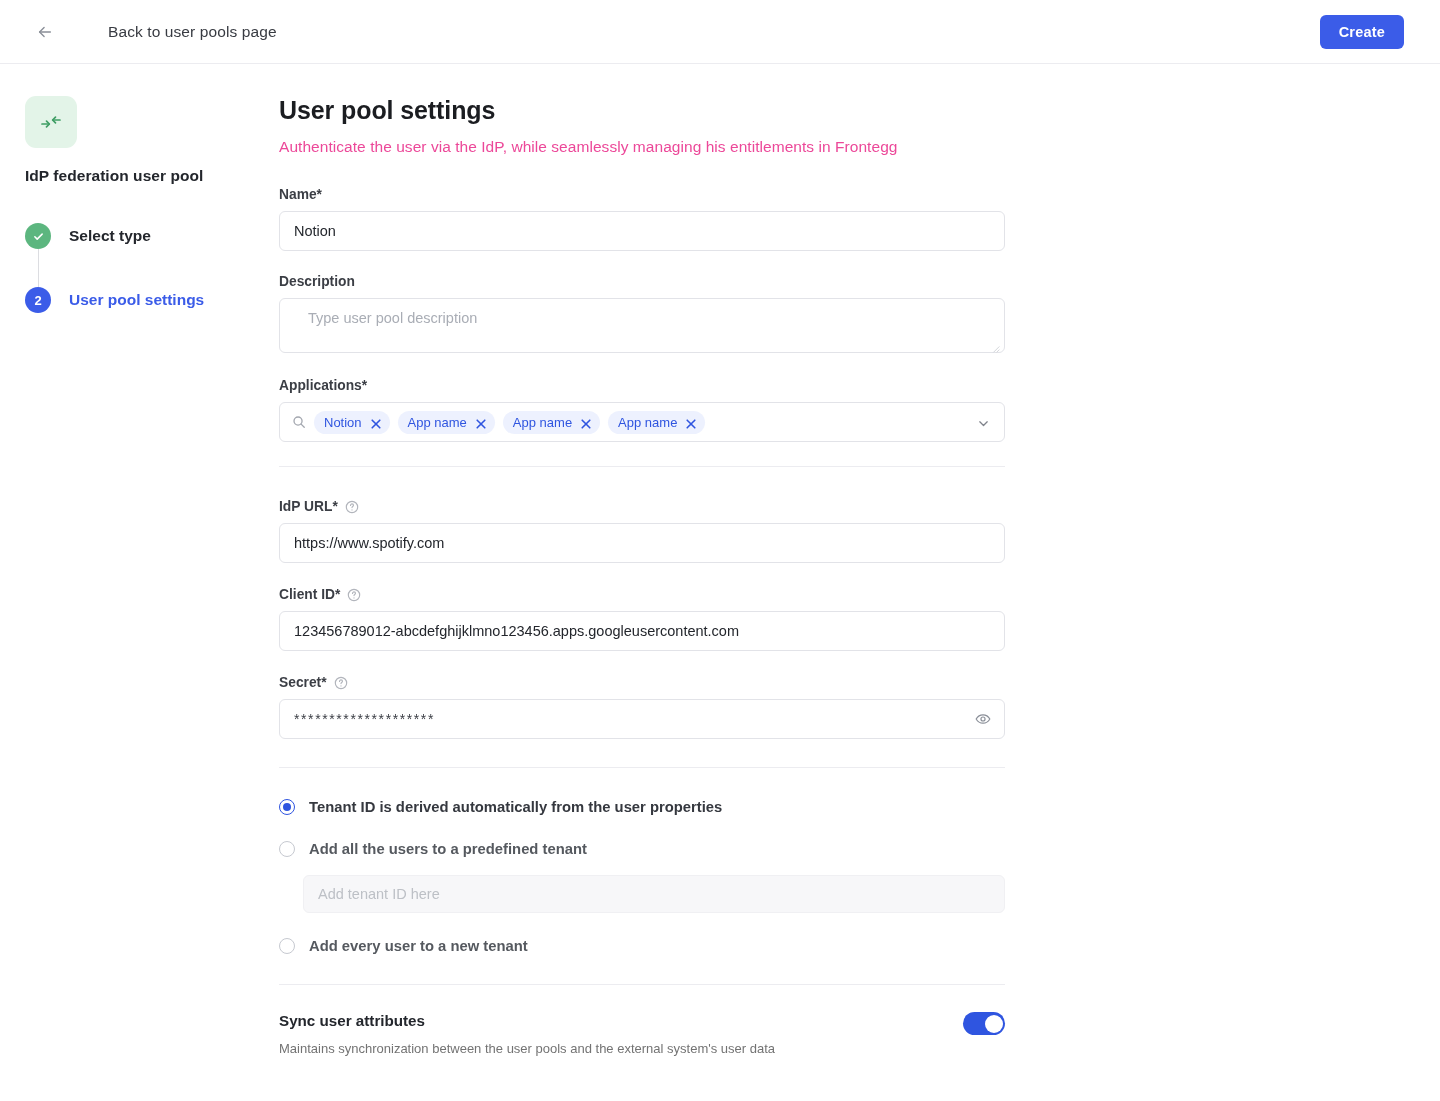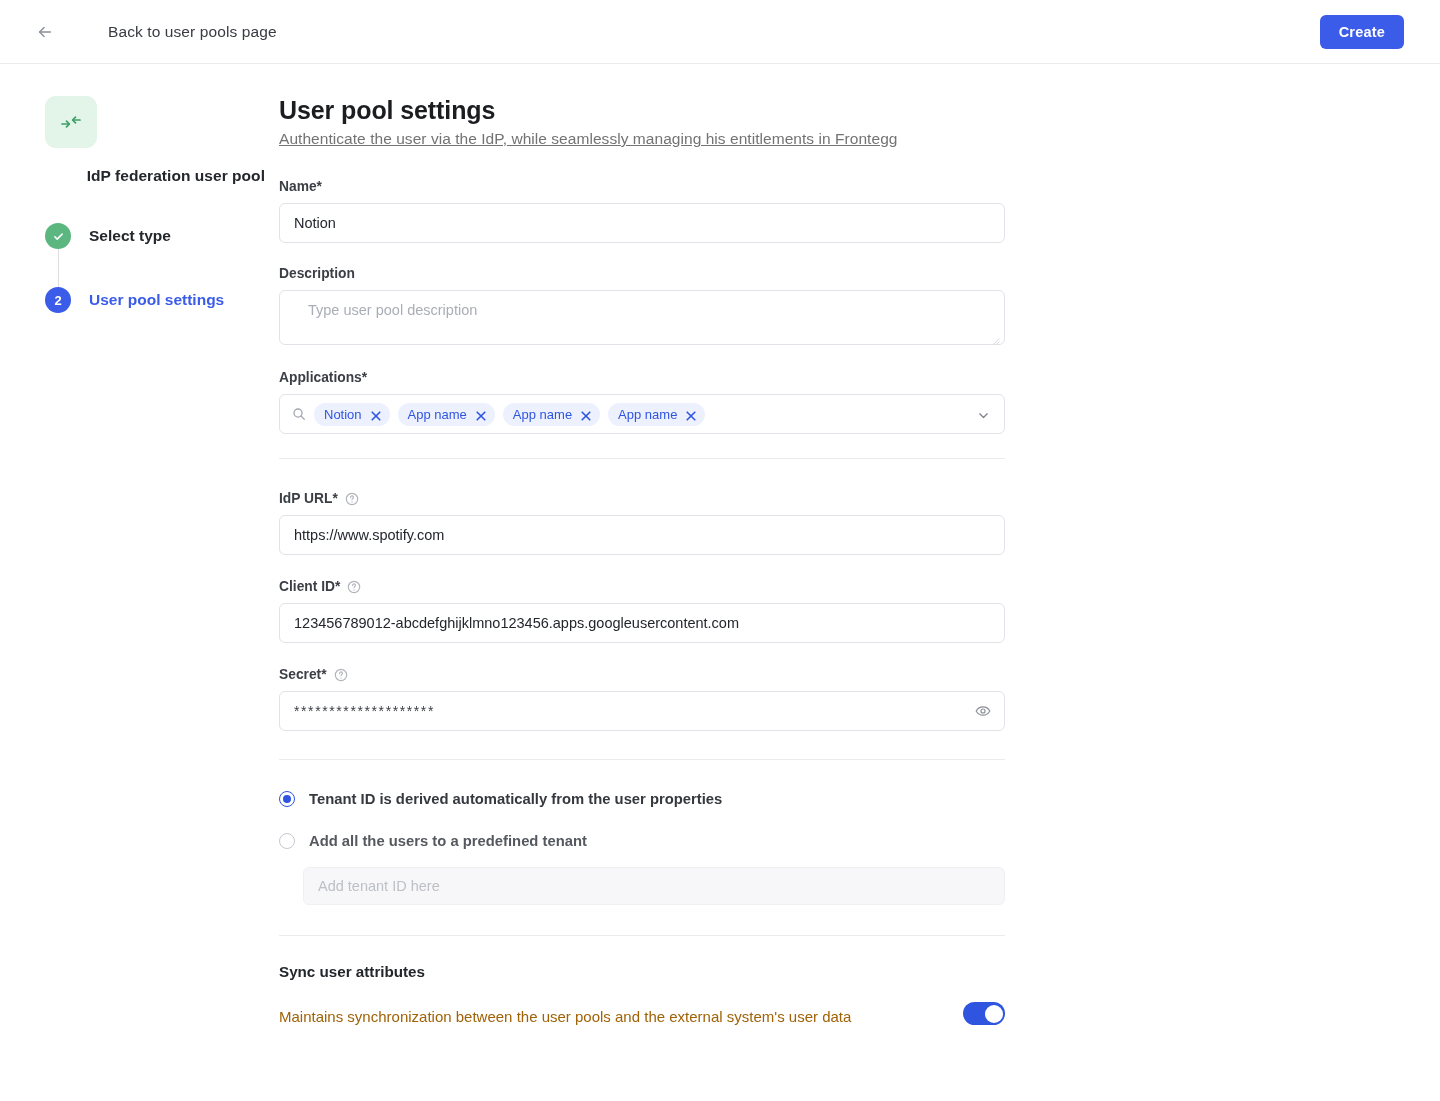--- a/index.html
+++ b/index.html
@@ -32,21 +32,21 @@
     height: 34px; padding: 0 19px;
     background: #3b5ce8; color: #fff;
     border: none; border-radius: 6px;
     font-family: "Liberation Sans", sans-serif;
     font-size: 14.5px; font-weight: 600; letter-spacing: .2px;
     cursor: pointer;
     display: flex; align-items: center; justify-content: center;
   }
 
   
-  .sidebar { position: absolute; left: 45px; top: 96px; width: 220px; text-align: right; }
+  .sidebar { position: absolute; left: 25px; top: 96px; width: 220px; }
   .pool-icon {
     width: 52px; height: 52px; border-radius: 11px;
     background: #e3f4e8;
     display: flex; align-items: center; justify-content: center;
   }
   .pool-title {
     margin-top: 19px;
     font-size: 15.5px; font-weight: 700; color: #23262c; letter-spacing: .05px;
   }
   .steps { margin-top: 38px; position: relative; }
@@ -62,21 +62,21 @@
   .step-label { font-size: 15.5px; font-weight: 600; color: #23262c; }
   .step-label.active { color: #3b5ce8; }
   .step-connector {
     position: absolute; left: 12.5px; top: 26px;
     width: 1px; height: 38px; background: #dcdde1; z-index: 1;
   }
 
   
   .main { position: absolute; left: 279px; top: 96px; width: 726px; }
   .page-title { font-size: 25px; font-weight: 700; color: #1b1d21; letter-spacing: -.1px; }
-  .page-sub { margin-top: 5px; font-size: 15.5px; color: #737373; letter-spacing: .05px; text-decoration: underline; }
+  .page-sub { margin-top: 13px; font-size: 15.5px; color: #ec4899; letter-spacing: .05px; }
 
   .field { margin-top: 30px; }
   .field-label {
     display: flex; align-items: center; gap: 7px;
     font-size: 13.8px; font-weight: 700; color: #3b3e45; margin-bottom: 9px;
   }
   .help-icon { width: 14px; height: 14px; display: block; color: #b2b5bc; cursor: pointer; }
 
   .input {
     width: 726px; height: 40px;
@@ -135,23 +135,23 @@
   .radio-label { font-size: 14.8px; font-weight: 600; color: #35383f; }
   .radio-label.muted { color: #55595f; font-weight: 600; }
 
   .disabled-input {
     margin-left: 24px; width: 702px; height: 38px;
     background: #f7f7f9; border: 1px solid #f0f0f3; border-radius: 6px;
     padding: 0 14px; display: flex; align-items: center;
     font-size: 14.5px; color: #bdc0c6;
   }
 
-  .sync-row { display: flex; align-items: flex-end; justify-content: space-between; }
+  .sync-row { display: flex; align-items: flex-start; justify-content: space-between; }
   .sync-title { font-size: 15.2px; font-weight: 700; color: #23262c; }
-  .sync-desc { margin-top: 28px; font-size: 15px; color: #a16207; }
+  .sync-desc { margin-top: 12px; font-size: 13px; color: #737373; }
   .toggle {
     width: 42px; height: 23px; border-radius: 12px;
     background: #2f55e0; position: relative; cursor: pointer; flex: 0 0 42px;
   }
   .toggle::after {
     content: ""; position: absolute; top: 2.5px; right: 2.5px;
     width: 18px; height: 18px; border-radius: 50%; background: #fff;
   }
 </style>
 </head>
@@ -338,20 +338,24 @@
 
     <div class="radio-row" style="margin-top:26px">
       <span class="radio"></span>
       <span class="radio-label muted">Add all the users to a predefined tenant</span>
     </div>
 
     <div class="disabled-input" style="margin-top:18px">
       <span>Add tenant ID here</span>
     </div>
 
+    <div class="radio-row" style="margin-top:25px">
+      <span class="radio"></span>
+      <span class="radio-label muted">Add every user to a new tenant</span>
+    </div>
   </div>
 
   <div class="divider" style="margin-top:30px"></div>
 
   <div class="sync-row" style="margin-top:27px">
     <div>
       <div class="sync-title">Sync user attributes</div>
       <div class="sync-desc">Maintains synchronization between the user pools and the external system's user data</div>
     </div>
     <div class="toggle"></div>

